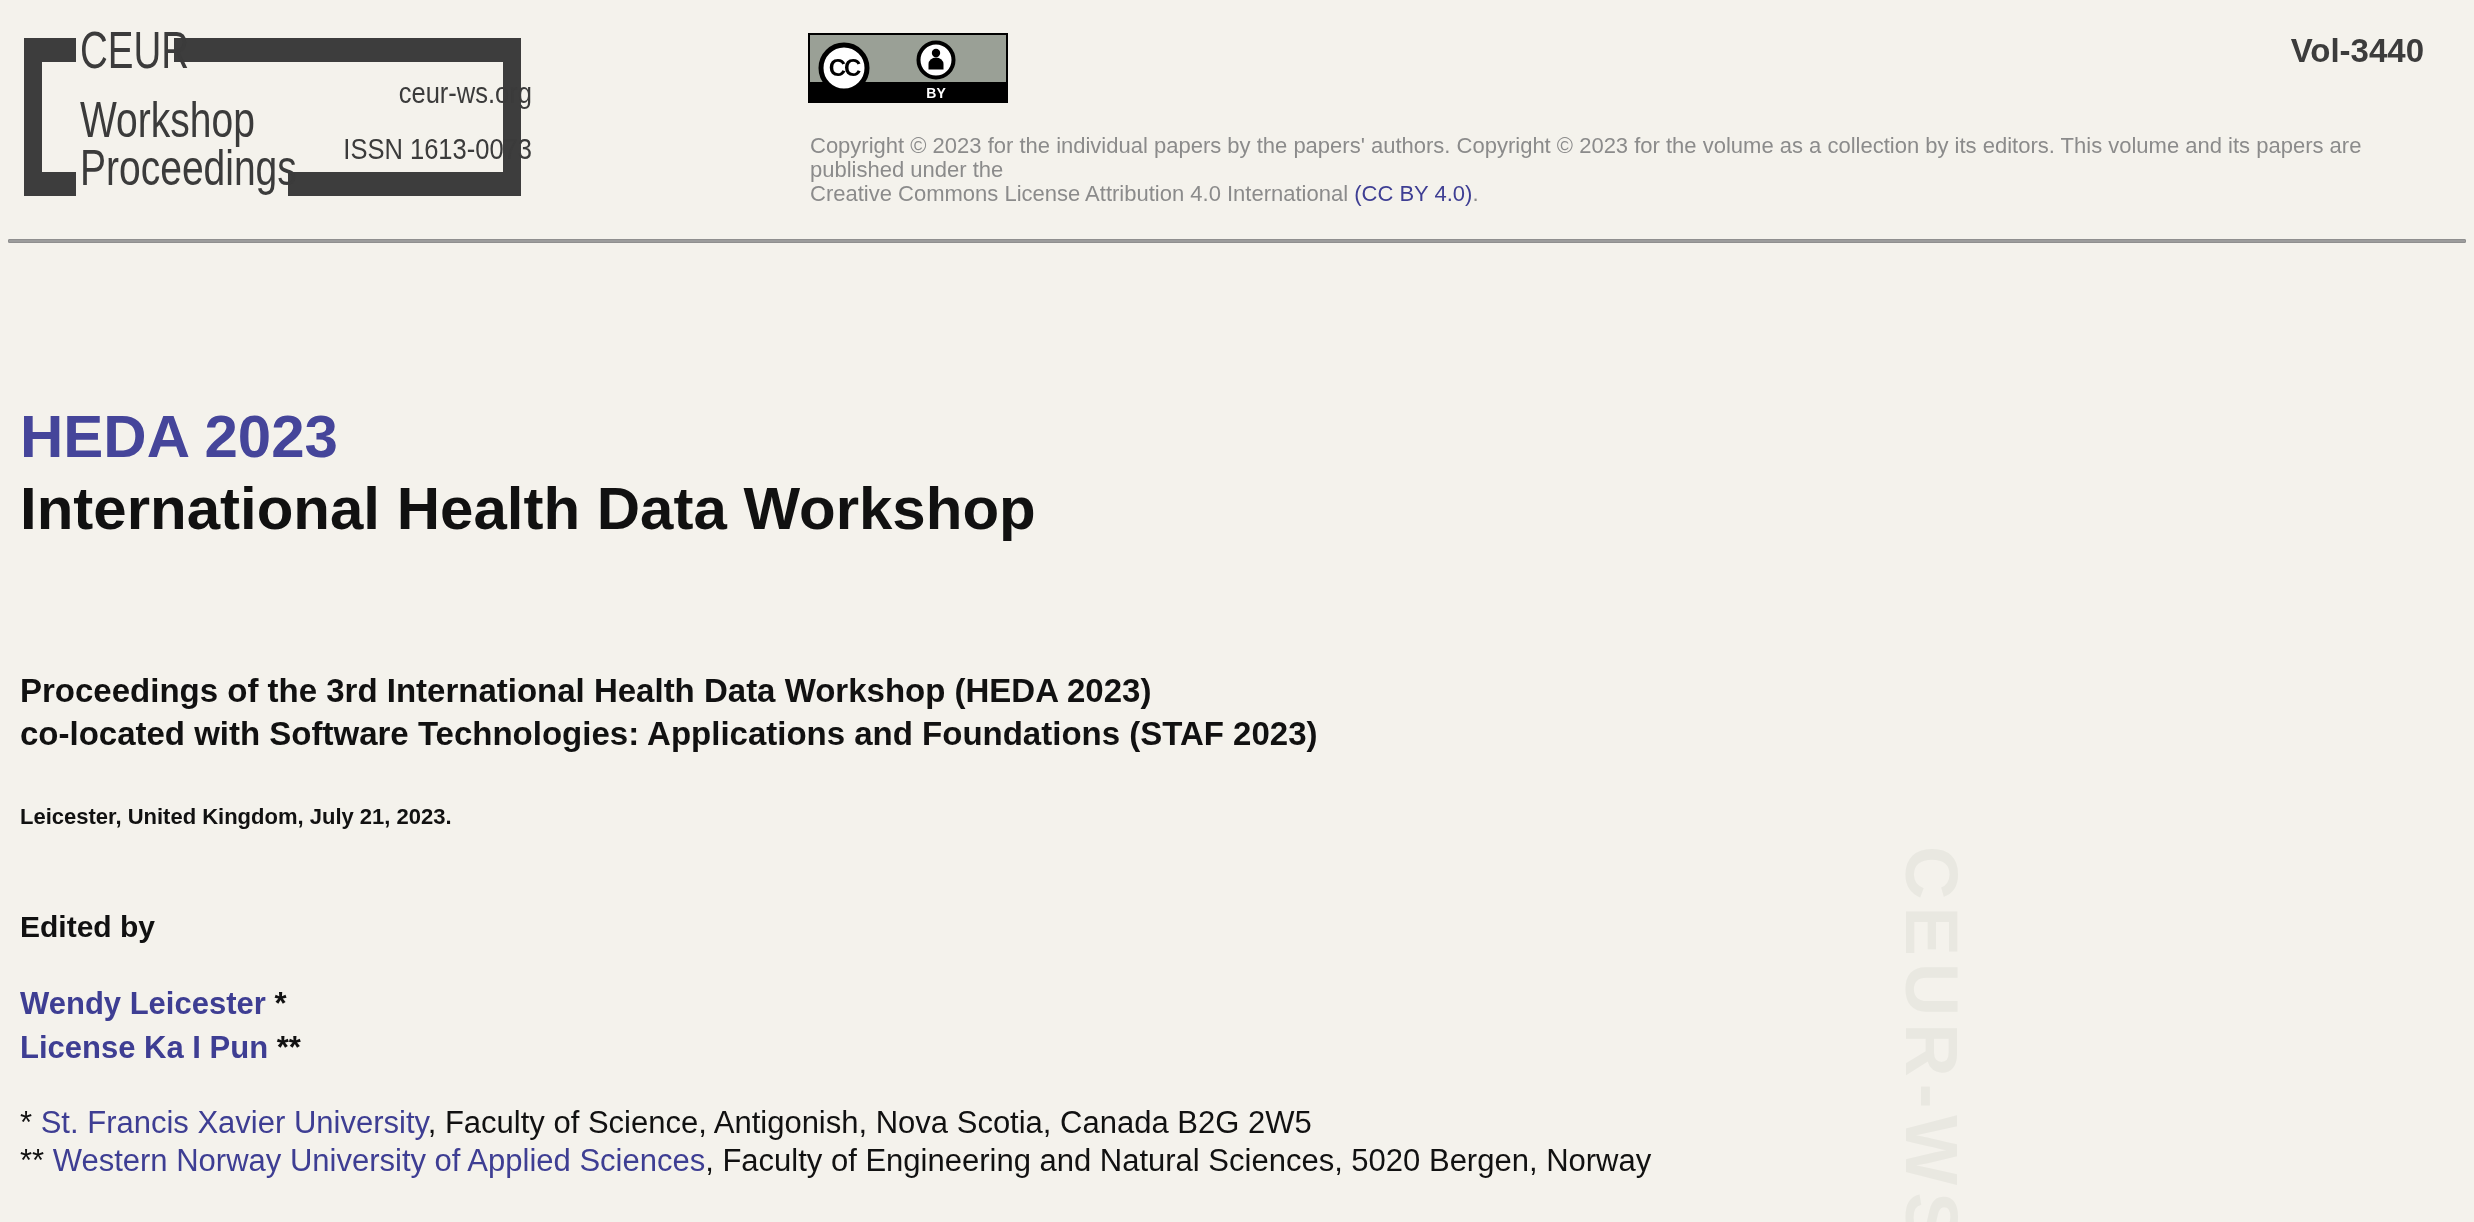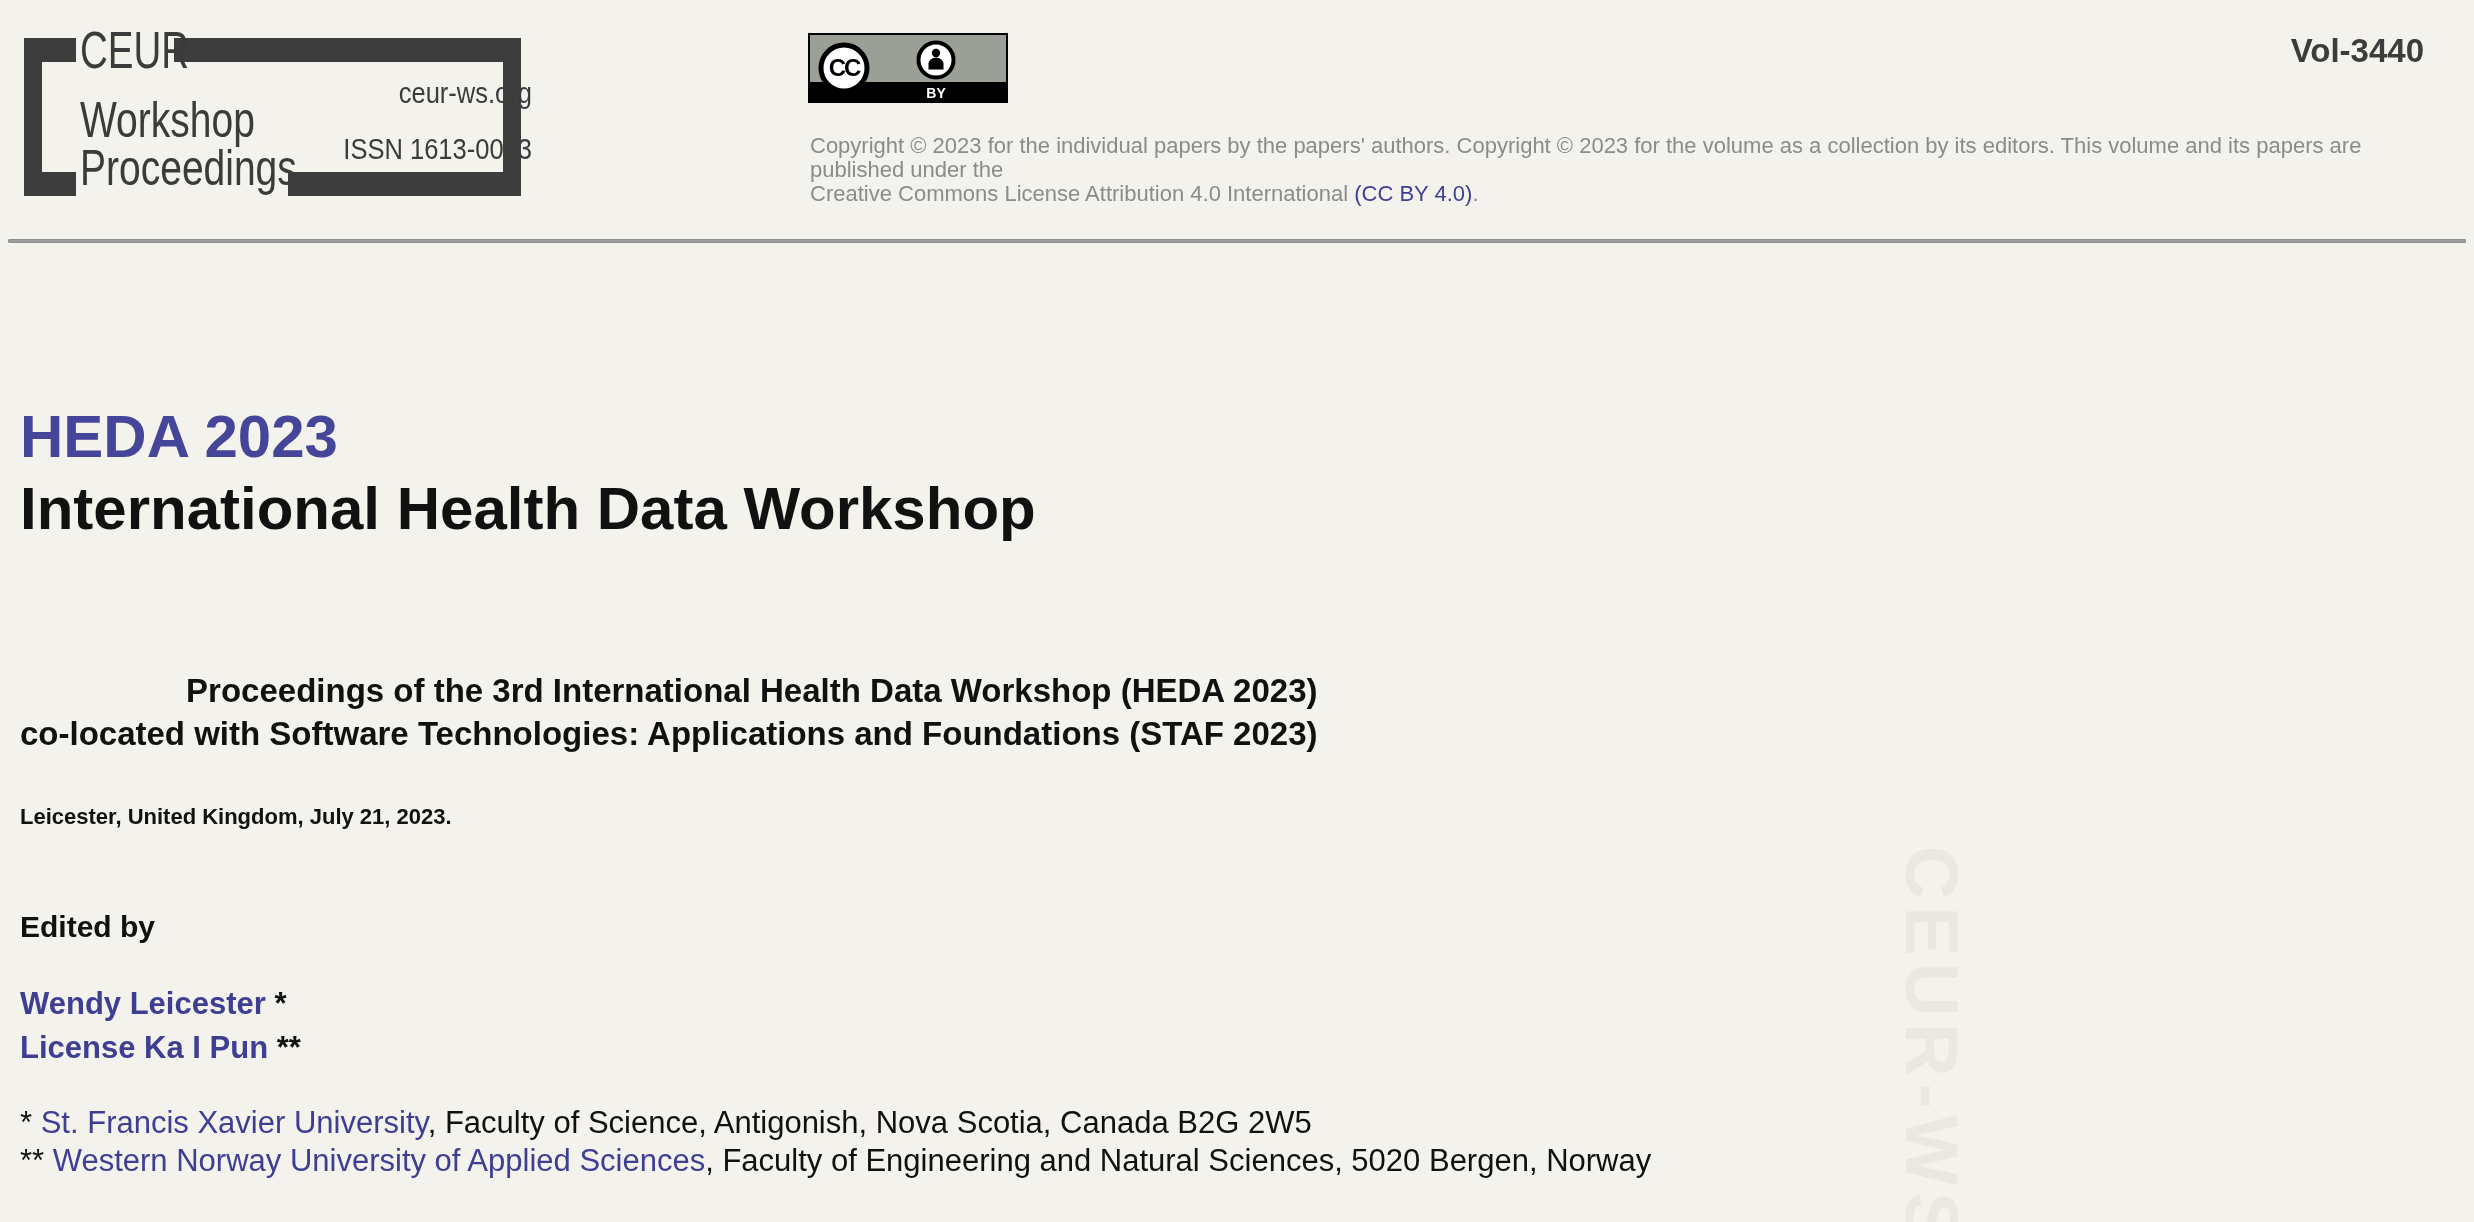--- a/index.html
+++ b/index.html
@@ -67,21 +67,21 @@
   
   .main{position:absolute;left:20px;top:0;width:2000px;z-index:1;}
   .page-title{
     position:absolute;left:0;top:401px;margin:0;
     font-size:60px;font-weight:700;line-height:72px;white-space:nowrap;
   }
   .page-title .acronym{color:#45459a;display:block;}
   .page-title .volume-title{color:#111;display:block;}
   .proc-block{
     position:absolute;left:0;top:669px;margin:0;
-    font-size:33px;font-weight:700;line-height:43px;color:#111;white-space:nowrap;text-align:right;
+    font-size:33px;font-weight:700;line-height:43px;color:#111;white-space:nowrap;
   }
   .loc-block{
     position:absolute;left:0;top:795px;margin:0;
     font-size:22px;font-weight:700;line-height:43px;color:#111;white-space:nowrap;
   }
   .edited-by{
     position:absolute;left:0;top:908px;margin:0;
     font-size:30px;font-weight:700;line-height:38px;color:#111;
   }
   .editors{

